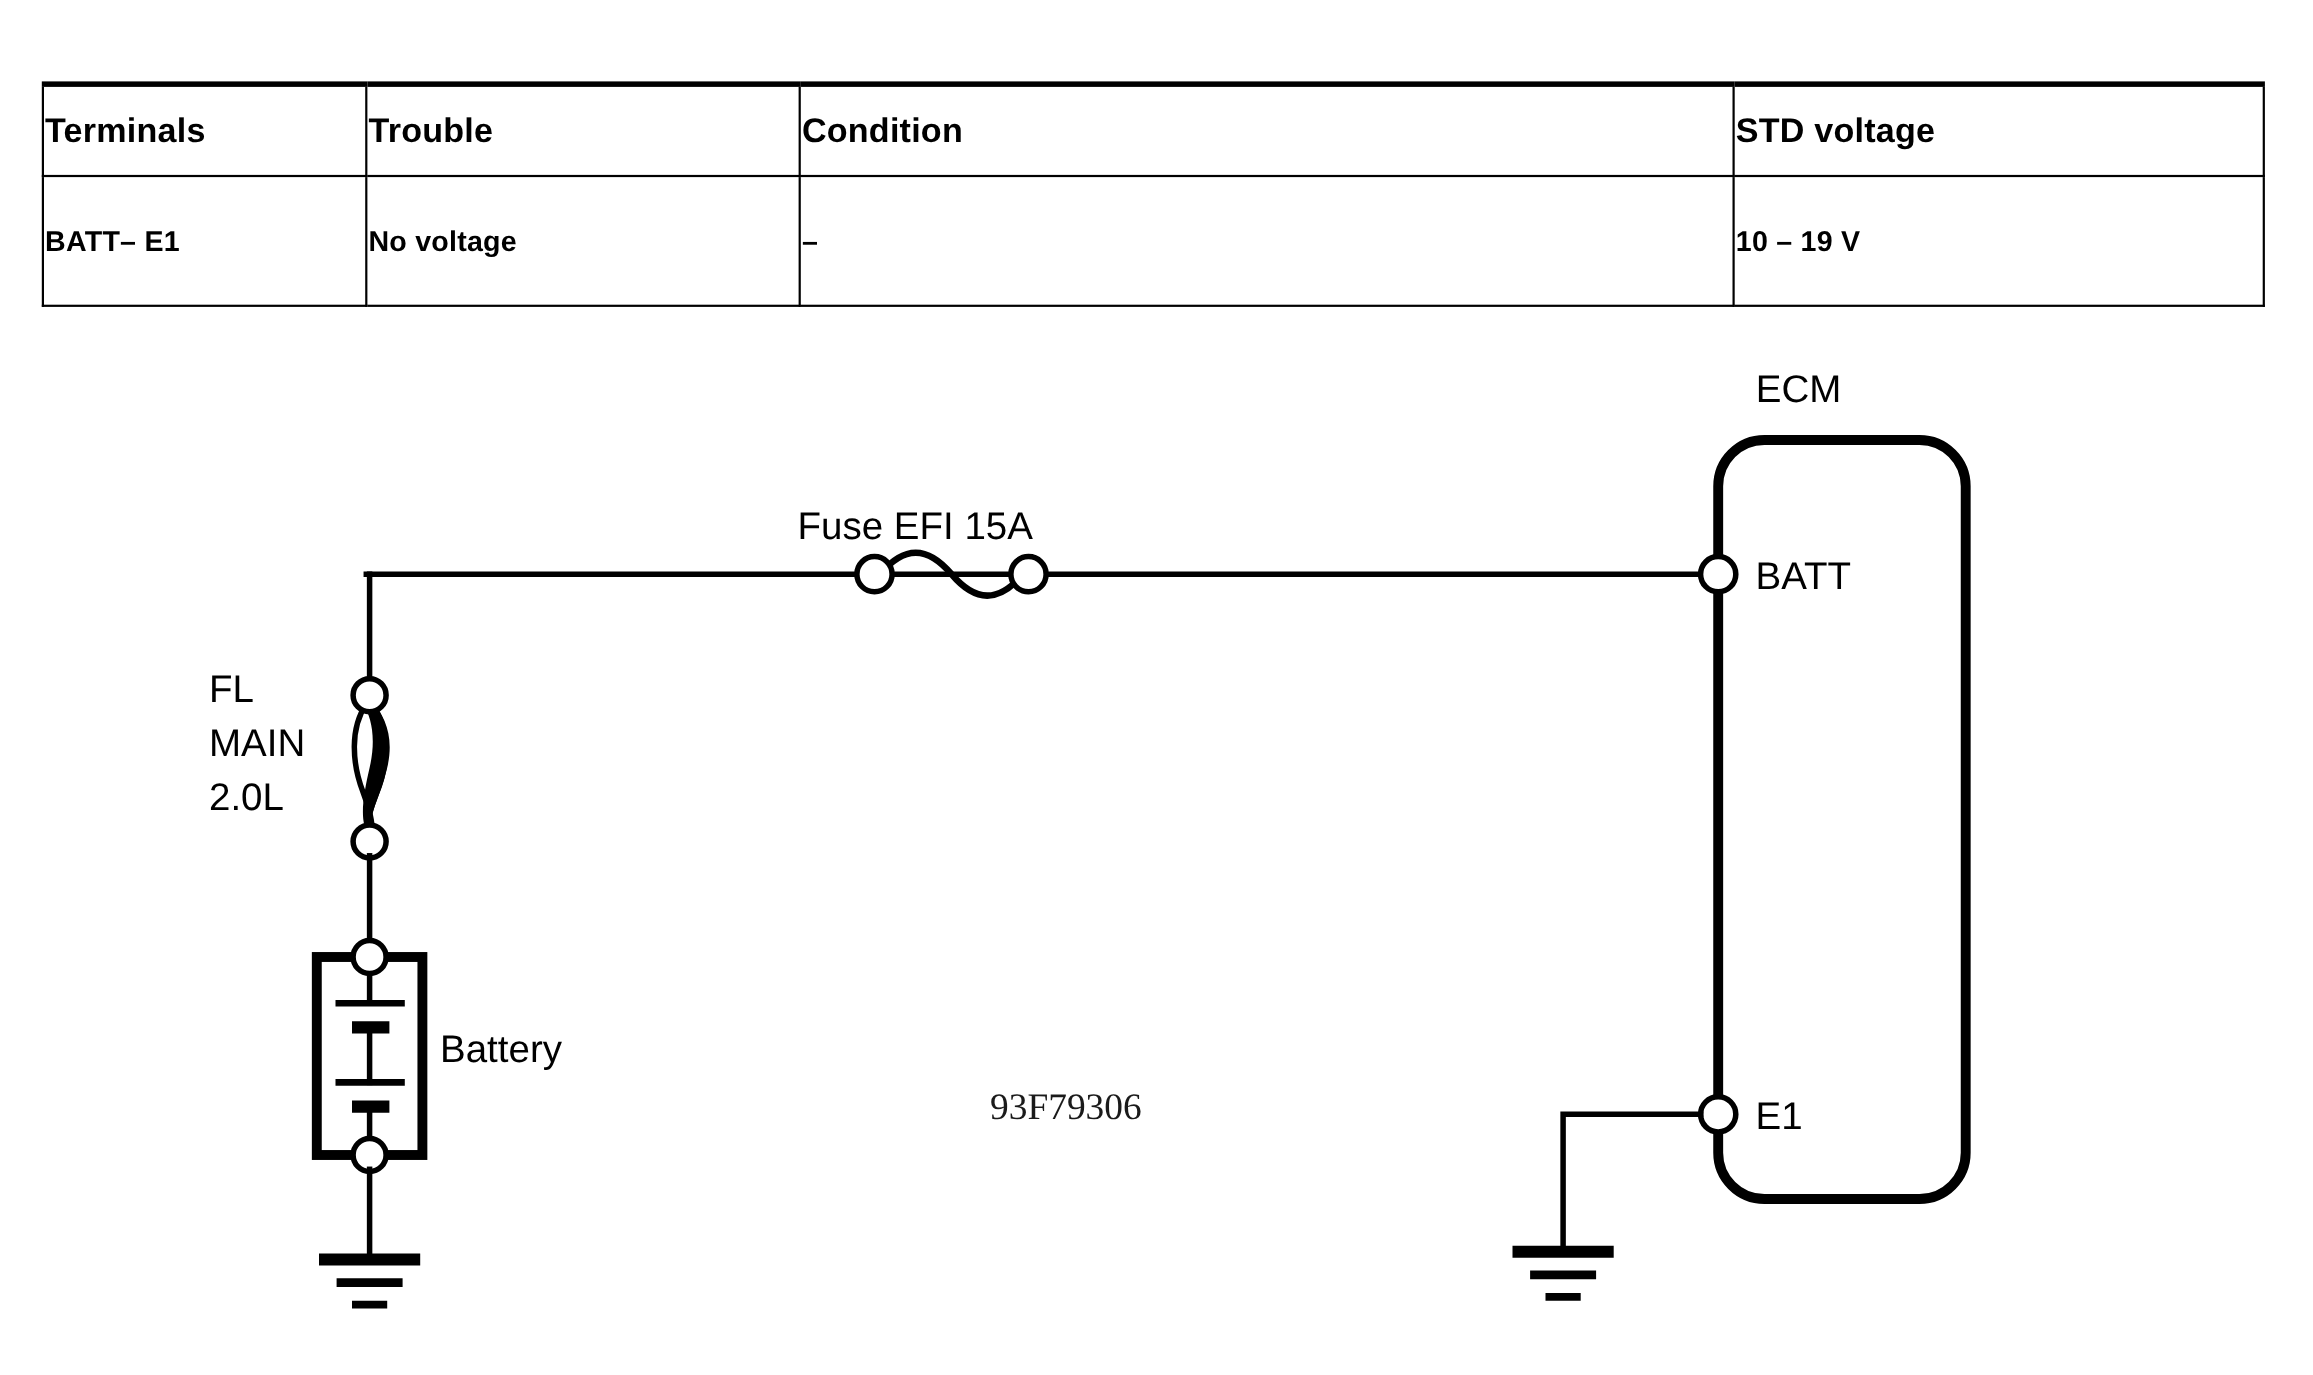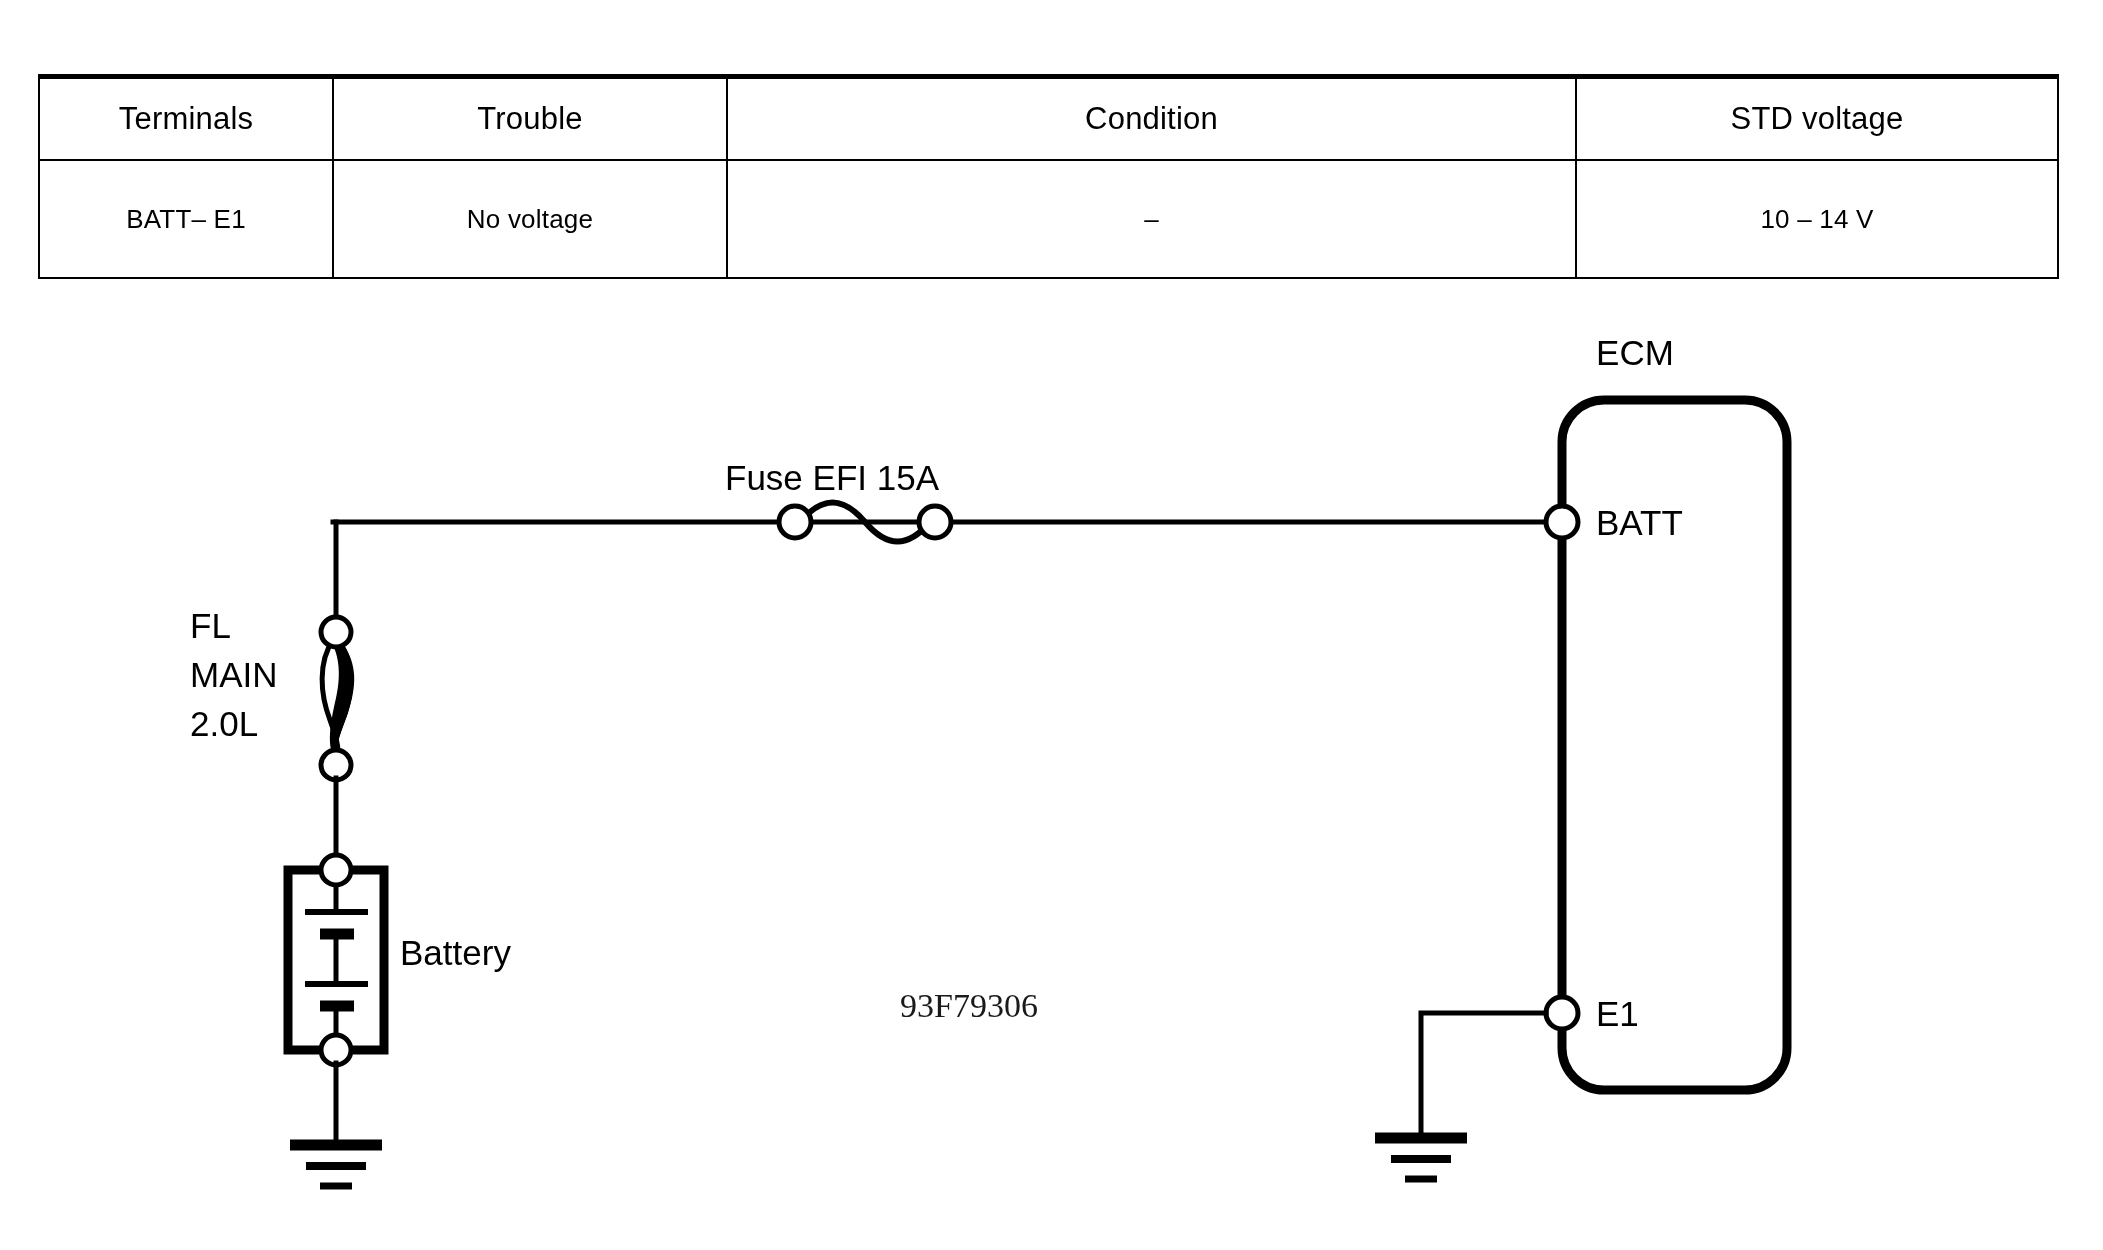--- a/index.html
+++ b/index.html
@@ -20,23 +20,22 @@
   #spec-table {
     position: absolute;
     left: 38px;
     top: 74px;
     width: 2019px;
     border-collapse: collapse;
     table-layout: fixed;
   }
   #spec-table td {
     border: 2px solid #000000;
-    text-align: center;
     vertical-align: middle;
-    font-weight: normal;
+    font-weight: bold;
     color: #000000;
   }
   #spec-table tr.header-row td {
     height: 78px;
     font-size: 31px;
     letter-spacing: 0.2px;
     border-top-width: 5px;
   }
   #spec-table tr.data-row td {
     height: 114px;
@@ -145,21 +144,21 @@
     <tr class="header-row">
       <td>Terminals</td>
       <td>Trouble</td>
       <td>Condition</td>
       <td>STD voltage</td>
     </tr>
     <tr class="data-row">
       <td>BATT– E1</td>
       <td>No voltage</td>
       <td class="cell-dash">–</td>
-      <td>10 – 14 V</td>
+      <td>10 – 19 V</td>
     </tr>
   </tbody>
 </table>
 
 <div id="diagram">
   <svg viewBox="0 0 2103 950" xmlns="http://www.w3.org/2000/svg">
 
     <rect class="ecm-outline" x="1562" y="100" width="225" height="690" rx="42" ry="42"></rect>
 
     <text class="dlabel" x="1635" y="65" text-anchor="middle">ECM</text>

